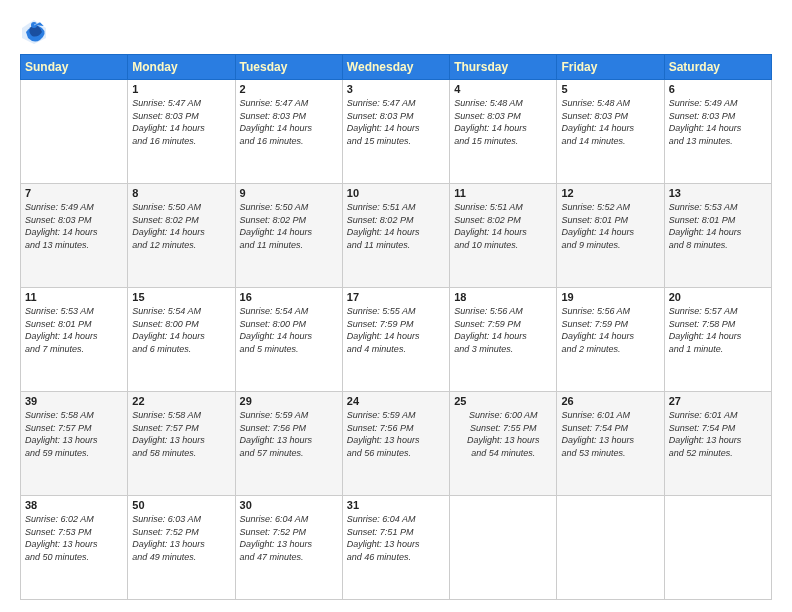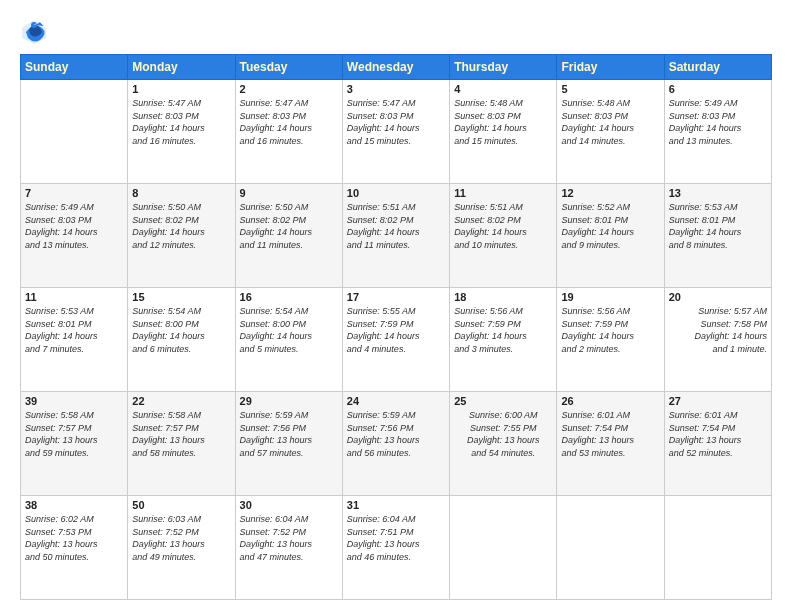--- a/index.html
+++ b/index.html
@@ -273,21 +273,21 @@
           </td>
           <td>
             <span class="day-num">19</span>
             <div class="day-info" style="white-space: pre-line;">Sunrise: 5:56 AM
 Sunset: 7:59 PM
 Daylight: 14 hours
 and 2 minutes.</div>
           </td>
           <td>
             <span class="day-num">20</span>
-            <div class="day-info" style="white-space: pre-line; text-align: right;">Sunrise: 5:57 AM
+            <div class="day-info" style="white-space: pre-line;">Sunrise: 5:57 AM
 Sunset: 7:58 PM
 Daylight: 14 hours
 and 1 minute.</div>
           </td>
         </tr>
         <tr>
           <td>
             <span class="day-num">39</span>
             <div class="day-info" style="white-space: pre-line;">Sunrise: 5:58 AM
 Sunset: 7:57 PM

